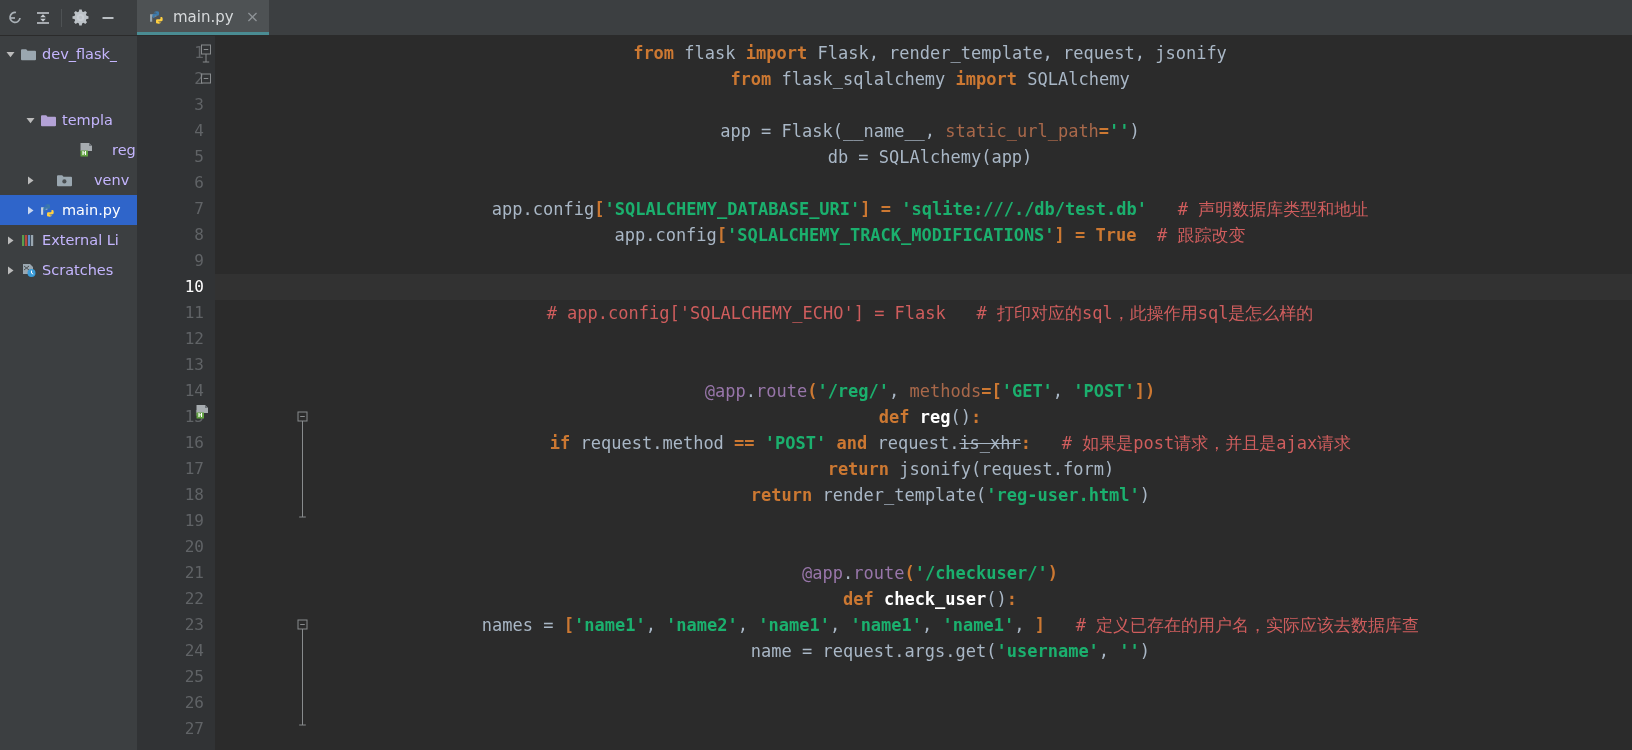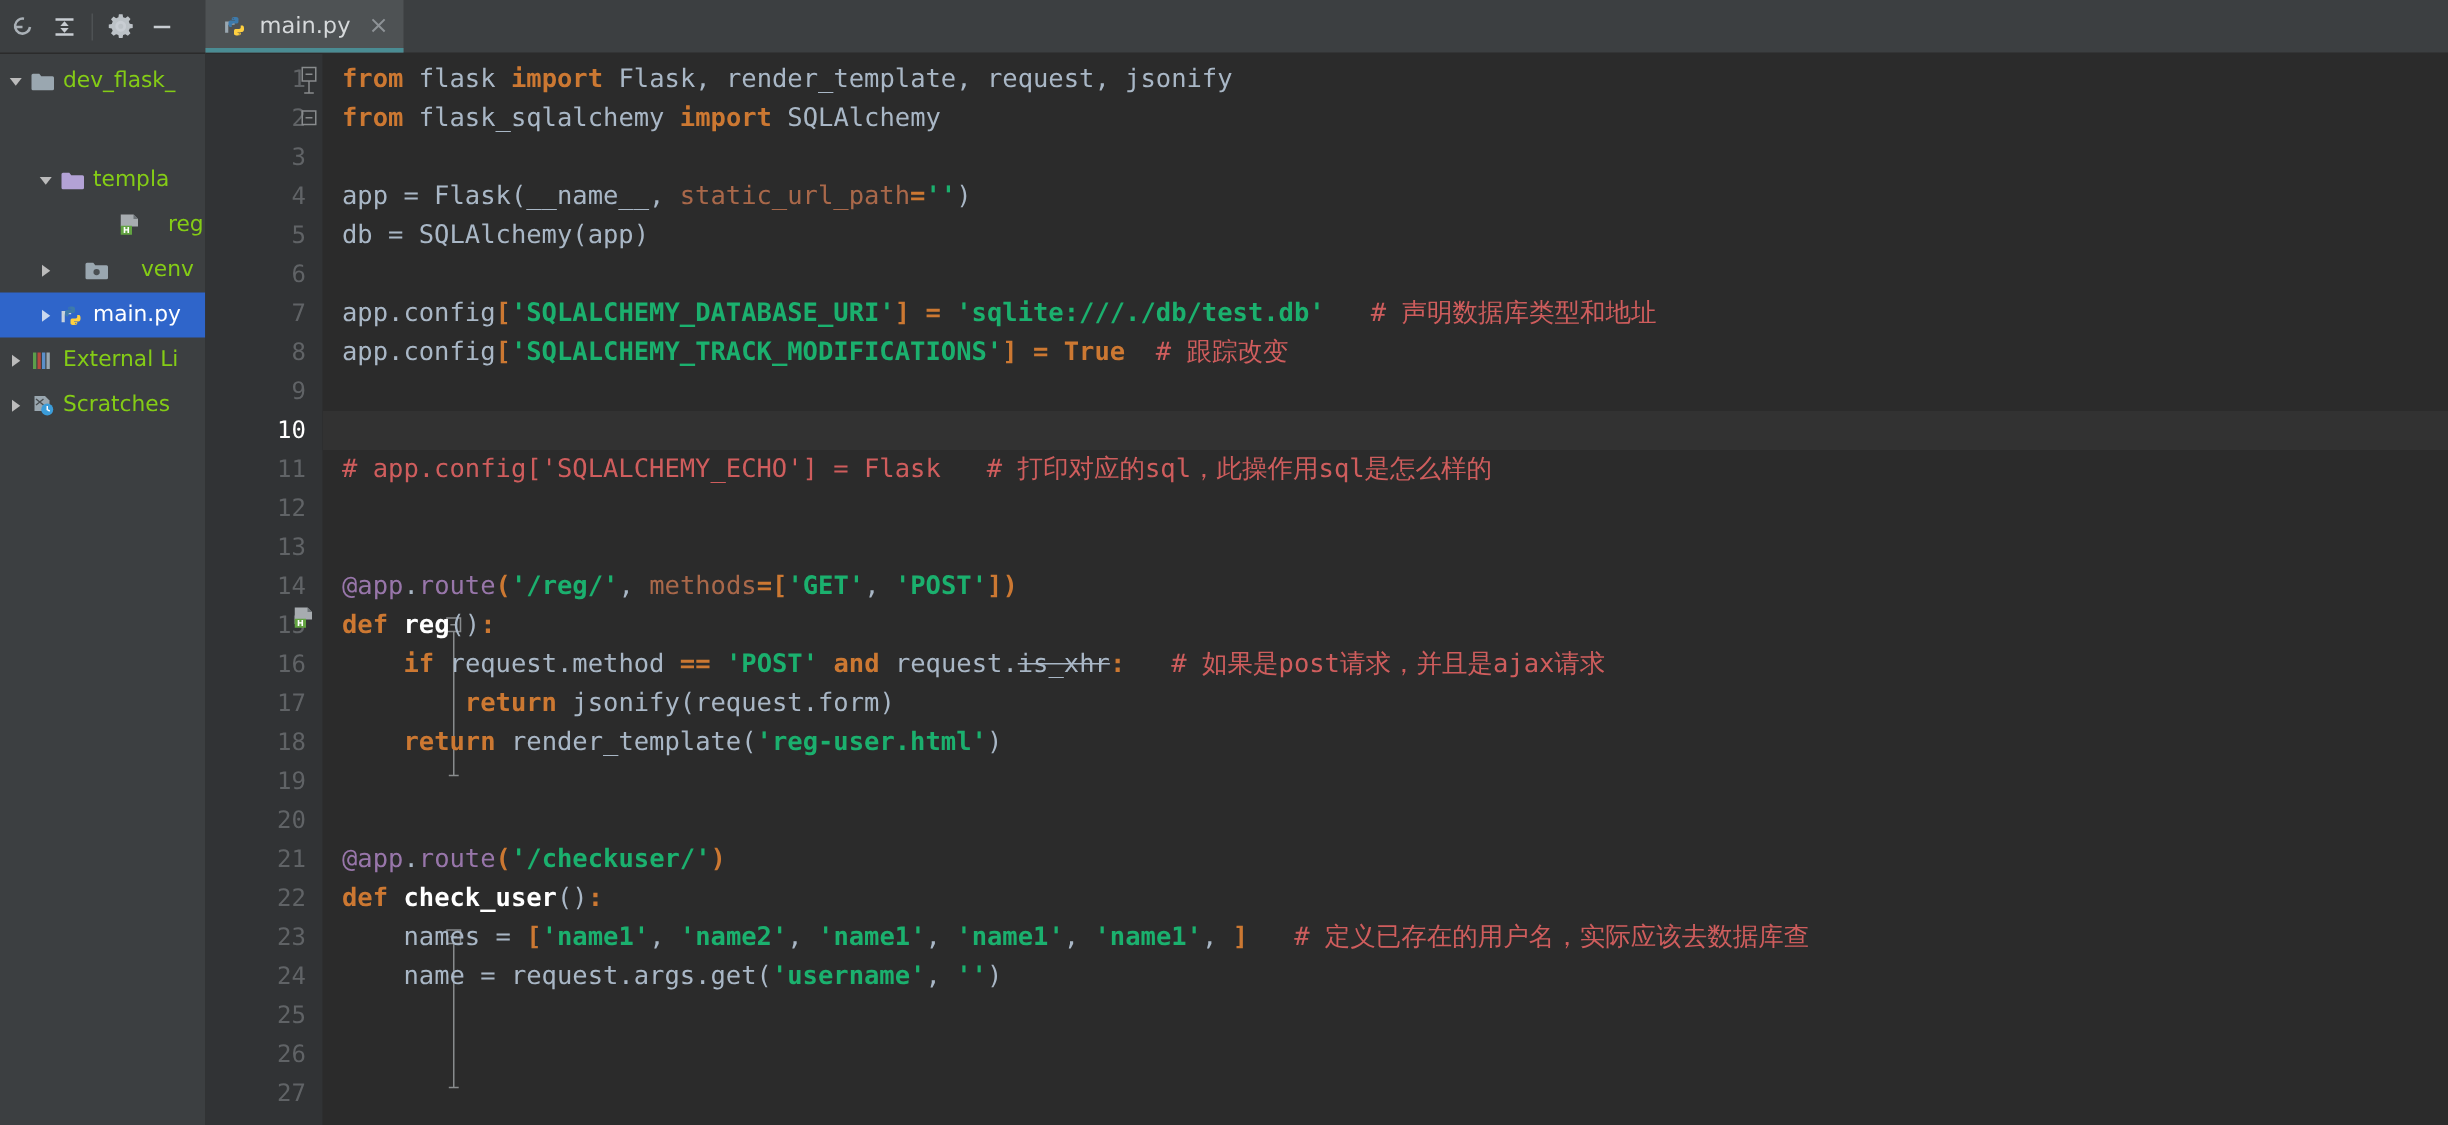--- a/index.html
+++ b/index.html
@@ -39,21 +39,21 @@
   
   .body { flex: 1; display: flex; min-height: 0; }
 
   
   .tree {
     width: 137px; flex: 0 0 137px; background: #3c3f41; overflow: hidden;
     padding-top: 3px; position: relative;
   }
   .row {
     display: flex; align-items: center; height: 30px; white-space: nowrap;
-    color: #84cc16; font-size: 14.5px; cursor: pointer; padding-right: 2px;
+    color: #c4b5fd; font-size: 14.5px; cursor: pointer; padding-right: 2px;
   }
   .row.selected { background: #2f65ca; color: #ffffff; }
   .arrow { width: 16px; flex: 0 0 16px; display: flex; align-items: center; justify-content: center; }
   .arrow svg { display: block; }
   .ico { width: 20px; flex: 0 0 20px; display: flex; align-items: center; justify-content: center; margin-right: 4px; }
   .lbl { overflow: hidden; text-overflow: clip; }
 
   
   .editor { flex: 1; display: flex; background: #2b2b2b; min-width: 0; position: relative; }
   .gutter {
@@ -66,21 +66,21 @@
   }
   .gnum.cur { color: #ffffff; }
   .fold {
     position: absolute; right: 3px; width: 13px; height: 26px;
     display: flex; align-items: center; justify-content: center;
   }
   .code-wrap { flex: 1; position: relative; overflow: hidden; padding-top: 4px; }
   .cline {
     height: 26px; line-height: 26px; white-space: pre;
     font-family: "DejaVu Sans Mono", monospace; font-size: 17px; color: #a9b7c6;
-    padding-left: 13px; position: relative;
+    padding-left: 13px; position: relative; text-align: center;
   }
   .cline.highlight { background: #323232; }
 
   
   .kw  { color: #cc7832; font-weight: bold; }
   .strg{ color: #1bb06e; font-weight: bold; }
   .com { color: #cf5d5d; }
   .deco{ color: #9876aa; }
   .parm{ color: #a9684a; }
   .df  { color: #ffffff; font-weight: bold; }

